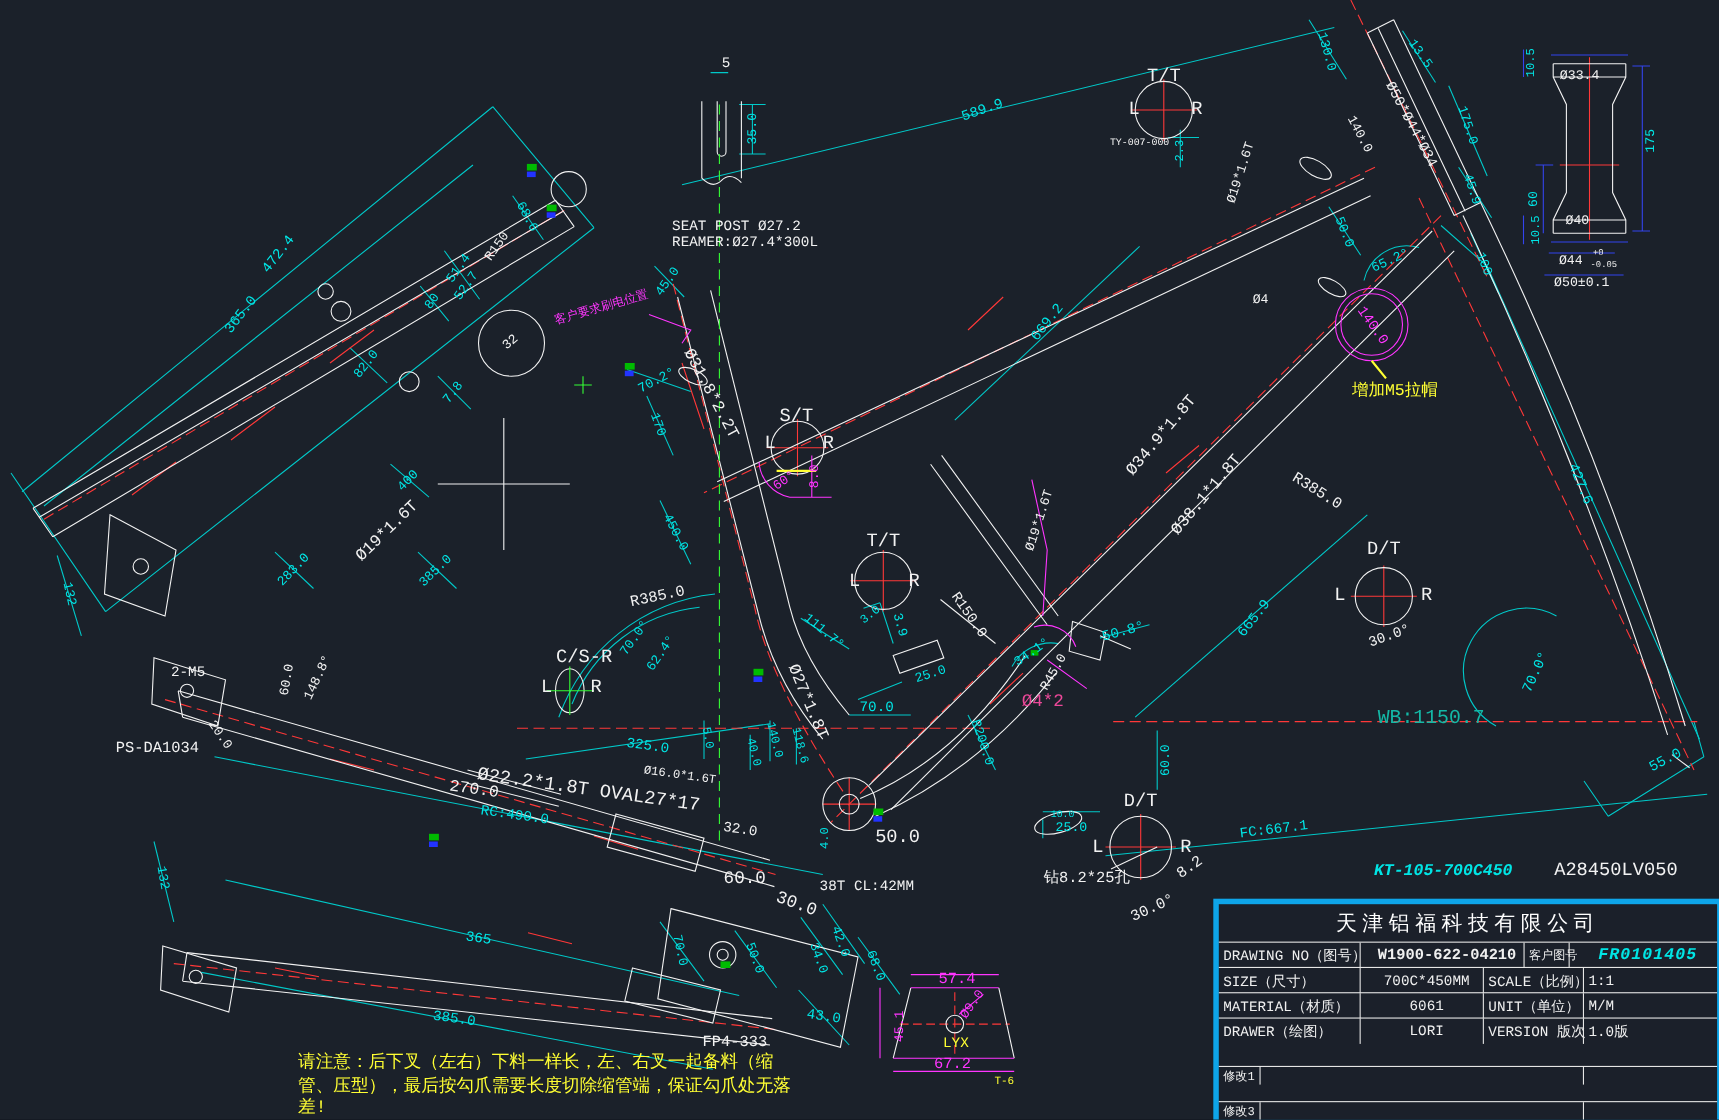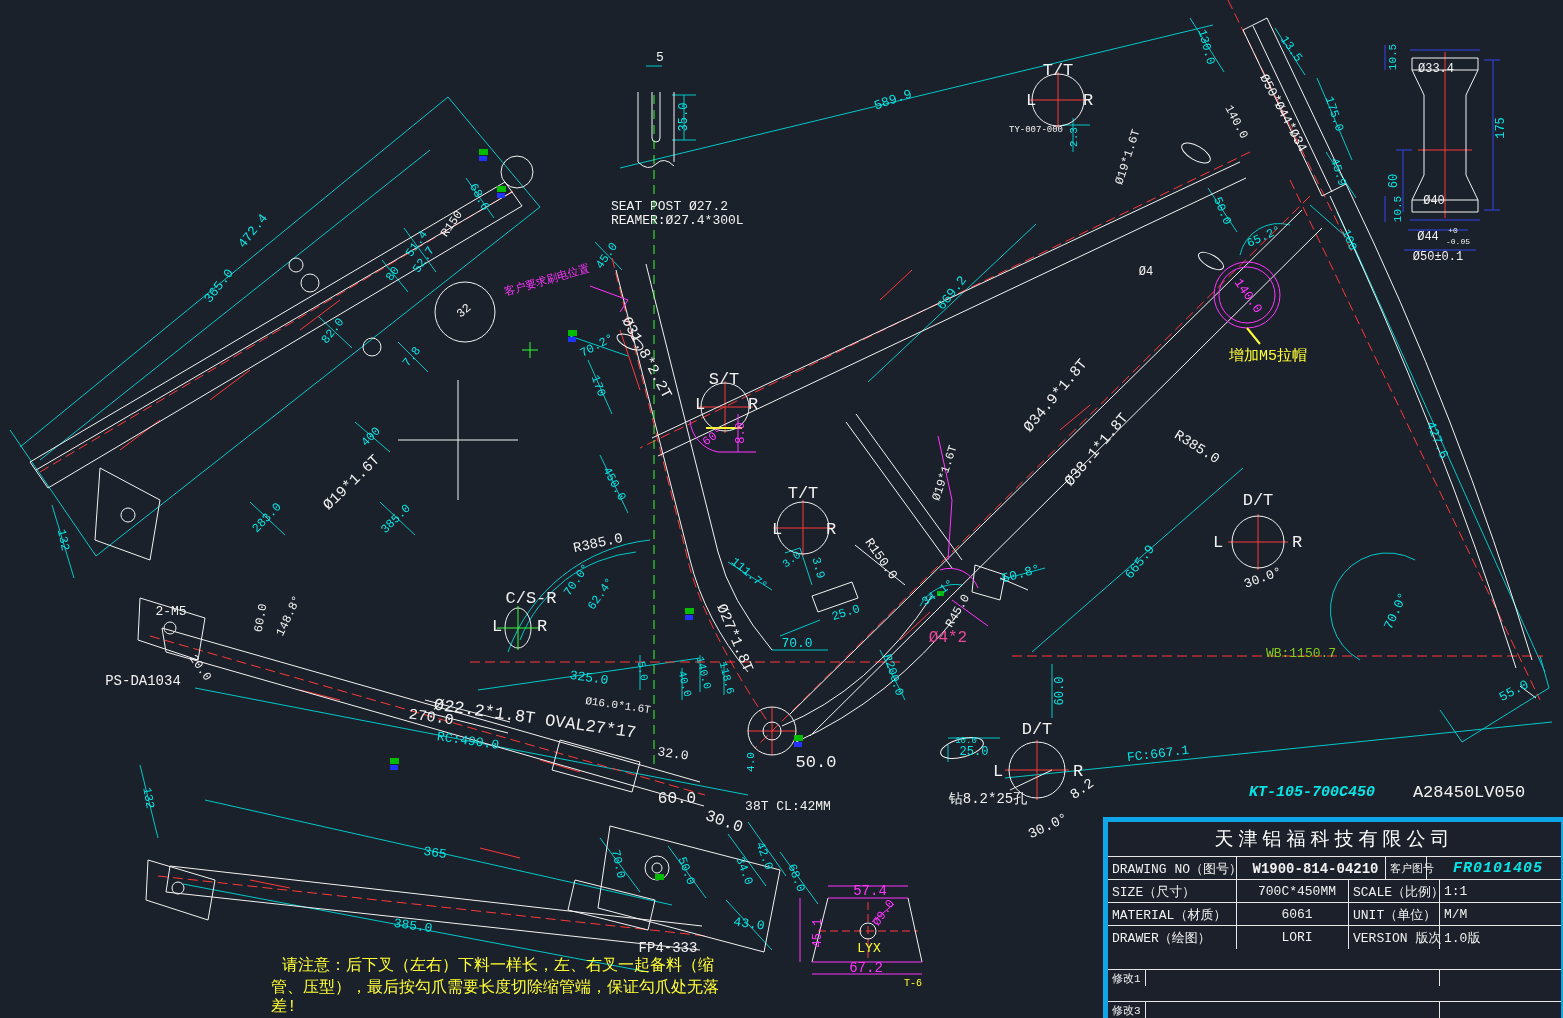--- a/index.html
+++ b/index.html
@@ -219,21 +219,21 @@
       <span class="anno" style="left: 1248px; top: 296px; color: rgb(255, 53, 255); font-size: 13px; transform: translate(-50%, -50%) rotate(55deg);">140.0</span>
       <span class="anno" style="left: 1268px; top: 356px; color: rgb(255, 255, 51); font-size: 15px; transform: translate(-50%, -50%) rotate(0deg);">增加M5拉帽</span>
       <span class="anno" style="left: 1437px; top: 440px; color: rgb(0, 229, 229); font-size: 13px; transform: translate(-50%, -50%) rotate(68deg);">427.6</span>
       <span class="anno" style="left: 1197px; top: 447px; color: rgb(242, 242, 242); font-size: 14px; transform: translate(-50%, -50%) rotate(32deg);">R385.0</span>
       <span class="anno" style="left: 1258px; top: 500px; color: rgb(242, 242, 242); font-size: 17px; transform: translate(-50%, -50%) rotate(0deg);">D/T</span>
       <span class="anno" style="left: 1218px; top: 542px; color: rgb(242, 242, 242); font-size: 17px; transform: translate(-50%, -50%) rotate(0deg);">L</span>
       <span class="anno" style="left: 1297px; top: 542px; color: rgb(242, 242, 242); font-size: 17px; transform: translate(-50%, -50%) rotate(0deg);">R</span>
       <span class="anno" style="left: 1263px; top: 578px; color: rgb(242, 242, 242); font-size: 13px; transform: translate(-50%, -50%) rotate(-20deg);">30.0°</span>
       <span class="anno" style="left: 1140px; top: 562px; color: rgb(0, 229, 229); font-size: 13px; transform: translate(-50%, -50%) rotate(-52deg);">665.9</span>
       <span class="anno" style="left: 1396px; top: 611px; color: rgb(0, 229, 229); font-size: 13px; transform: translate(-50%, -50%) rotate(-65deg);">70.0°</span>
-      <span class="anno" style="left: 1301px; top: 653px; color: #84cc16; font-size: 13px; transform: translate(-50%, -50%) rotate(0deg);">WB:1150.7</span>
+      <span class="anno" style="left: 1301px; top: 653px; color: #14b8a6; font-size: 18px; transform: translate(-50%, -50%) rotate(0deg);">WB:1150.7</span>
       <span class="anno" style="left: 1514px; top: 691px; color: rgb(0, 229, 229); font-size: 13px; transform: translate(-50%, -50%) rotate(-28deg);">55.0</span>
       <span class="anno" style="left: 1158px; top: 754px; color: rgb(0, 229, 229); font-size: 13px; transform: translate(-50%, -50%) rotate(-7deg);">FC:667.1</span>
       <span class="anno" style="left: 1312px; top: 792px; color: rgb(0, 229, 229); font-size: 15px; transform: translate(-50%, -50%) rotate(0deg); font-style: italic; font-weight: bold;">KT-105-700C450</span>
       <span class="anno" style="left: 1469px; top: 792px; color: rgb(242, 242, 242); font-size: 17px; transform: translate(-50%, -50%) rotate(0deg);">A28450LV050</span>
       <span class="anno" style="left: 952px; top: 293px; color: rgb(0, 229, 229); font-size: 13px; transform: translate(-50%, -50%) rotate(-52deg);">669.2</span>
       <span class="anno" style="left: 1056px; top: 396px; color: rgb(242, 242, 242); font-size: 15px; transform: translate(-50%, -50%) rotate(-50deg);">Ø34.9*1.8T</span>
       <span class="anno" style="left: 1097px; top: 450px; color: rgb(242, 242, 242); font-size: 15px; transform: translate(-50%, -50%) rotate(-50deg);">Ø38.1*1.8T</span>
       <span class="anno" style="left: 945px; top: 473px; color: rgb(242, 242, 242); font-size: 12px; transform: translate(-50%, -50%) rotate(-72deg);">Ø19*1.6T</span>
       <span class="anno" style="left: 881px; top: 559px; color: rgb(242, 242, 242); font-size: 13px; transform: translate(-50%, -50%) rotate(55deg);">R150.0</span>
       <span class="anno" style="left: 938px; top: 593px; color: rgb(0, 229, 229); font-size: 12px; transform: translate(-50%, -50%) rotate(-35deg);">34.1°</span>
@@ -309,31 +309,31 @@
       <span class="anno" style="left: 1428px; top: 237px; color: rgb(242, 242, 242); font-size: 12px; transform: translate(-50%, -50%) rotate(0deg);">Ø44</span>
       <span class="anno" style="left: 1453px; top: 231px; color: rgb(242, 242, 242); font-size: 8px; transform: translate(-50%, -50%) rotate(0deg);">+0</span>
       <span class="anno" style="left: 1458px; top: 242px; color: rgb(242, 242, 242); font-size: 8px; transform: translate(-50%, -50%) rotate(0deg);">-0.05</span>
       <span class="anno" style="left: 1438px; top: 257px; color: rgb(242, 242, 242); font-size: 12px; transform: translate(-50%, -50%) rotate(0deg);">Ø50±0.1</span>
       <span class="anno" style="left: 870px; top: 891px; color: rgb(255, 53, 255); font-size: 14px; transform: translate(-50%, -50%) rotate(0deg);">57.4</span>
       <span class="anno" style="left: 884px; top: 913px; color: rgb(255, 53, 255); font-size: 12px; transform: translate(-50%, -50%) rotate(-55deg);">Ø9.0</span>
       <span class="anno" style="left: 818px; top: 933px; color: rgb(255, 53, 255); font-size: 12px; transform: translate(-50%, -50%) rotate(-90deg);">45.1</span>
       <span class="anno" style="left: 869px; top: 948px; color: rgb(255, 255, 51); font-size: 13px; transform: translate(-50%, -50%) rotate(0deg);">LYX</span>
       <span class="anno" style="left: 866px; top: 968px; color: rgb(255, 53, 255); font-size: 14px; transform: translate(-50%, -50%) rotate(0deg);">67.2</span>
       <span class="anno" style="left: 913px; top: 984px; color: rgb(255, 255, 51); font-size: 10px; transform: translate(-50%, -50%) rotate(0deg);">T-6</span>
-      <span class="anno" style="left: 271px; top: 966px; color: rgb(255, 255, 51); font-size: 16px; transform: translate(0px, -50%) rotate(0deg); margin-left: 11px;">请注意：后下叉（左右）下料一样长，左、右叉一起备料（缩</span>
+      <span class="anno" style="left: 271px; top: 966px; color: rgb(255, 255, 51); font-size: 16px; transform: translate(0px, -50%) rotate(0deg);">请注意：后下叉（左右）下料一样长，左、右叉一起备料（缩</span>
       <span class="anno" style="left: 271px; top: 988px; color: rgb(255, 255, 51); font-size: 16px; transform: translate(0px, -50%) rotate(0deg);">管、压型），最后按勾爪需要长度切除缩管端，保证勾爪处无落</span>
       <span class="anno" style="left: 271px; top: 1007px; color: rgb(255, 255, 51); font-size: 16px; transform: translate(0px, -50%) rotate(0deg);">差!</span>
     </div>
 
 <div class="tb" style="left:1103px;top:817px;width:453px;height:196px;">
   <div class="tb-company">天津铝福科技有限公司</div>
 
   <div class="tb-row" style="top:34px;height:23px;">
     <div class="cell" style="left:0;width:128px;">DRAWING NO（图号）</div>
-    <div class="cell bl ctr bold" style="left:128px;width:149px;">W1900-814-04210</div>
+    <div class="cell bl ctr bold" style="left:128px;width:149px;">W1900-622-04210</div>
     <div class="cell bl" style="left:277px;width:41px;font-size:11px;">客户图号</div>
     <div class="cell bl ctr cust" style="left:318px;width:134px;">FR0101405</div>
   </div>
 
   <div class="tb-row" style="top:57px;height:23px;">
     <div class="cell" style="left:0;width:128px;">SIZE（尺寸）</div>
     <div class="cell bl ctr" style="left:128px;width:112px;">700C*450MM</div>
     <div class="cell bl" style="left:240px;width:91px;">SCALE（比例）</div>
     <div class="cell bl" style="left:331px;width:121px;">1:1</div>
   </div>

